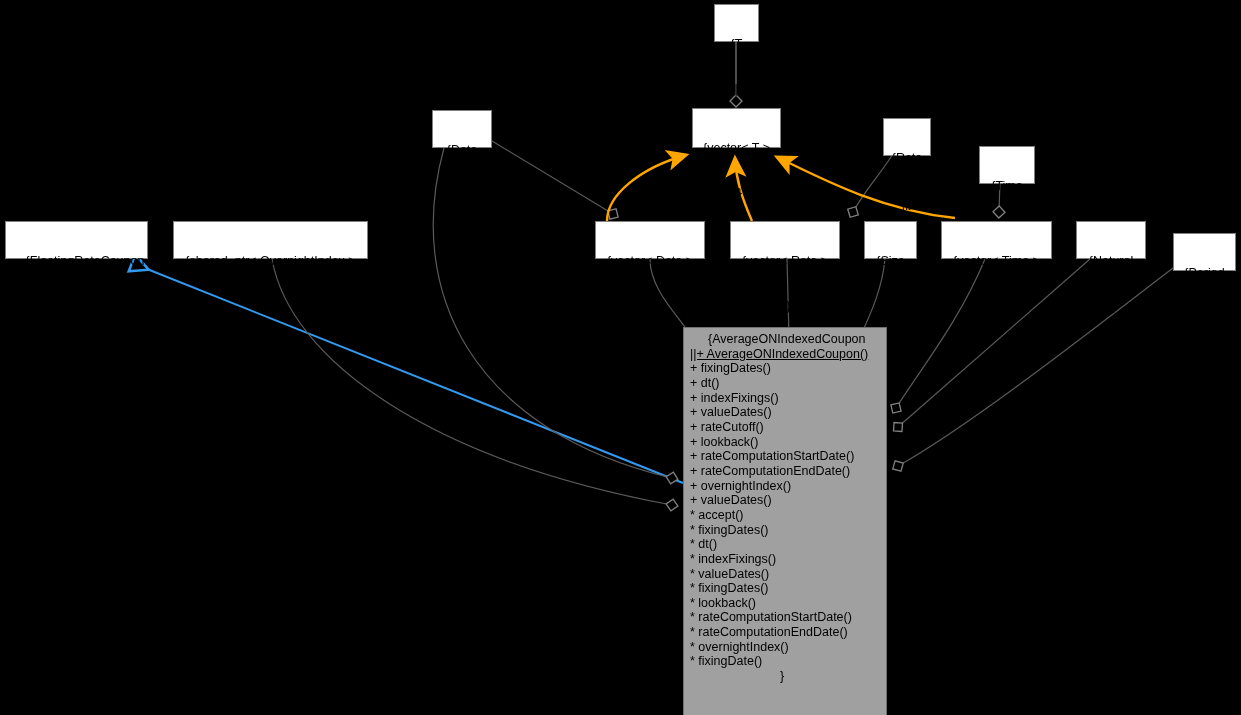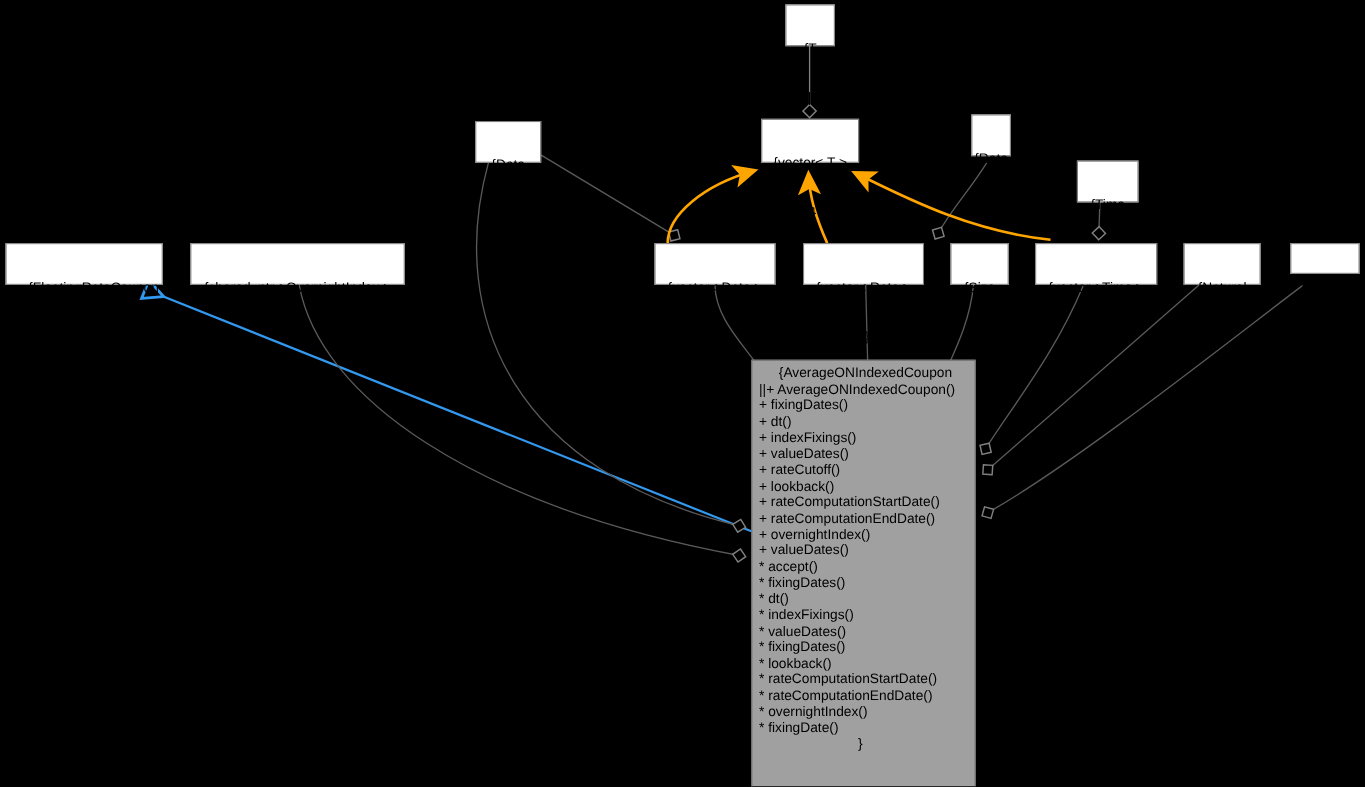--- a/index.html
+++ b/index.html
@@ -49,21 +49,21 @@
   }
   .main-inner {
     padding: 4px 6px 4px 6px;
     font-size: 12.5px;
     line-height: 14.65px;
   }
   .main-title {
     text-align: left;
     padding-left: 18px;
   }
-  .main-ctor { text-align: left; }
+  .main-ctor { text-align: left; text-decoration: underline; }
   .main-member { text-align: left; }
   .main-close {
     text-align: center;
     padding-right: 6px;
   }
 </style>
 </head>
 <body>
 
 <div id="diagram">
@@ -154,21 +154,21 @@
   <div class="node" style="left:432px; top:110px; width:60px; height:38px;">
     <span class="l1">{Date</span>
     <span class="l2">||}</span>
   </div>
 
   <div class="node" style="left:692px; top:108px; width:89px; height:40px;">
     <span class="l1">{vector&lt; T &gt;</span>
     <span class="l2">||}</span>
   </div>
 
-  <div class="node" style="left:883px; top:104px; width:36px; height:38px;">
+  <div class="node" style="left:883px; top:118px; width:48px; height:38px;">
     <span class="l1">{Rate</span>
     <span class="l2">||}</span>
   </div>
 
   <div class="node" style="left:979px; top:110px; width:56px; height:38px;margin-top:36px;">
     <span class="l1">{Time</span>
     <span class="l2">||}</span>
   </div>
 
   <div class="node" style="left:5px; top:221px; width:143px; height:38px;padding-left:17px;">
@@ -199,21 +199,21 @@
   <div class="node" style="left:941px; top:221px; width:111px; height:38px;">
     <span class="l1">{vector&lt; Time &gt;</span>
     <span class="l2">||}</span>
   </div>
 
   <div class="node" style="left:1076px; top:221px; width:70px; height:38px;">
     <span class="l1">{Natural</span>
     <span class="l2">||}</span>
   </div>
 
-  <div class="node" style="left:1173px; top:221px; width:63px; height:28px;font-weight:bold;">
+  <div class="node" style="left:1173px; top:233px; width:63px; height:38px;">
     <span class="l1">{Period</span>
     <span class="l2">||}</span>
   </div>
 
   <div class="node main" style="left:683px; top:327px; width:204px; height:456px;">
     <div class="main-inner">
       <div class="main-title">{AverageONIndexedCoupon</div>
       <div class="main-ctor">||+ AverageONIndexedCoupon()</div>
       <div id="main-members">
           <div class="main-member">+ fixingDates()</div>

